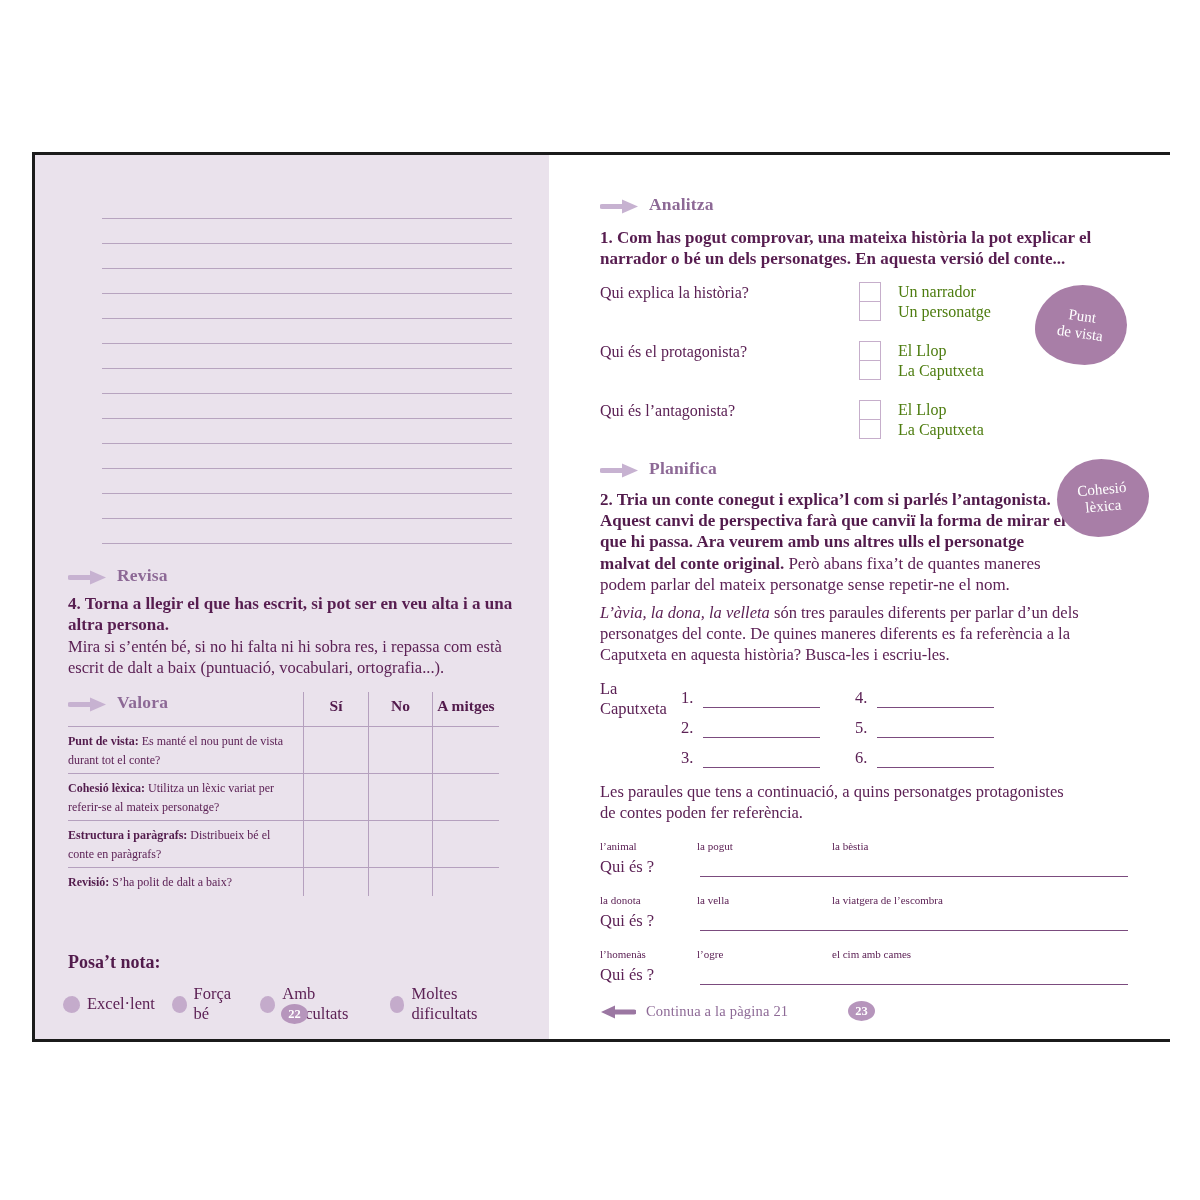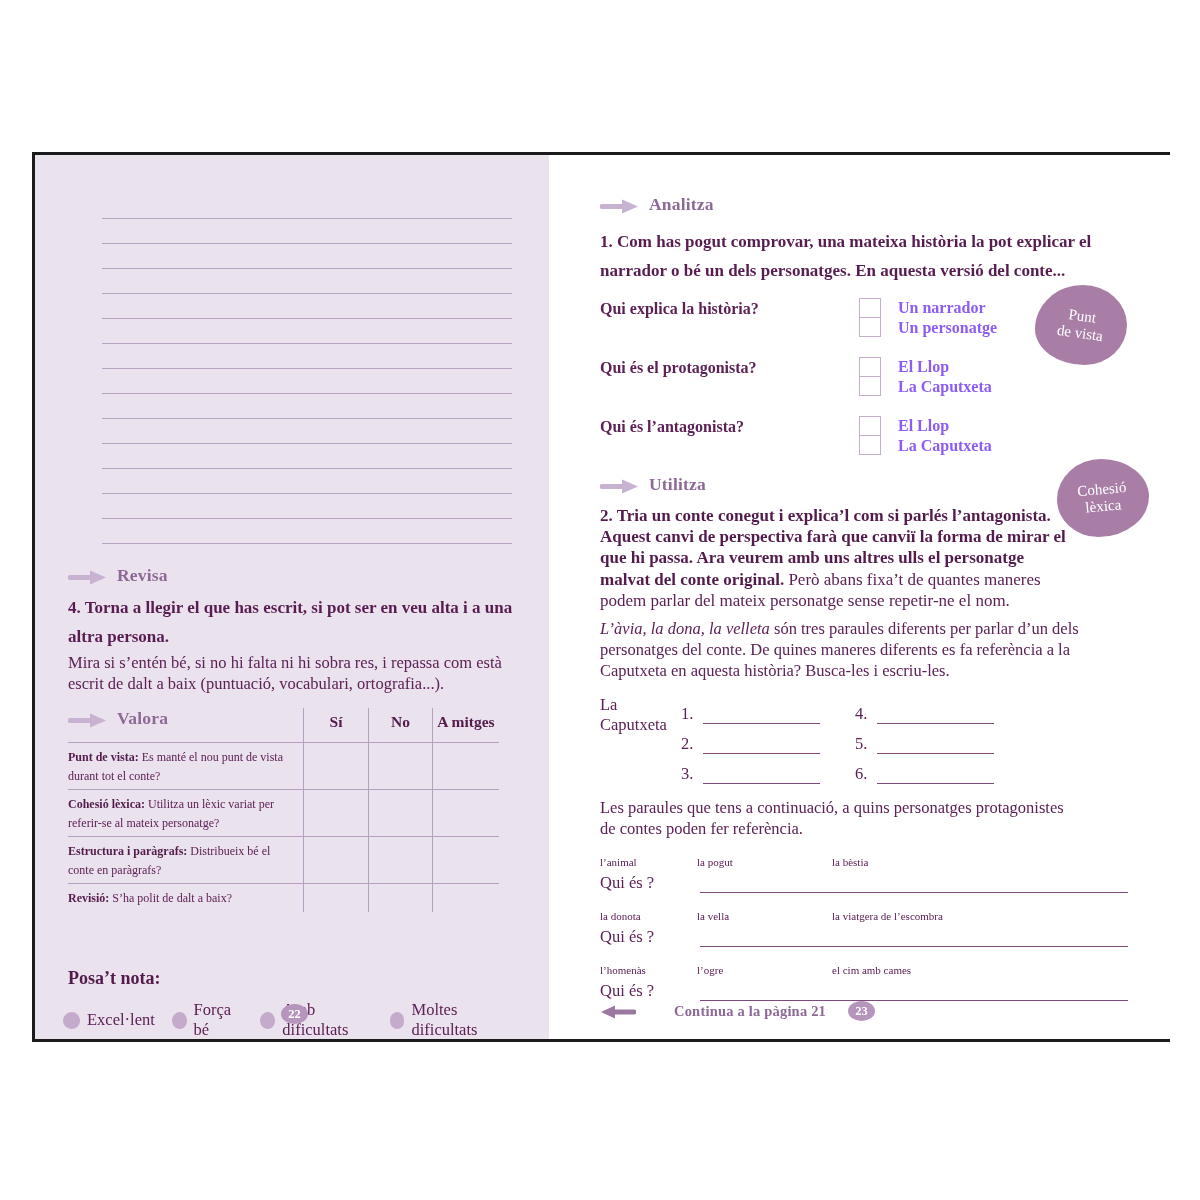--- a/index.html
+++ b/index.html
@@ -12,21 +12,21 @@
     position:absolute;left:32px;top:152px;width:1138px;height:890px;
     border:3px solid #1b1b1b;box-sizing:border-box;display:flex;background:#fff;
   }
   .page{position:relative;box-sizing:border-box;height:100%;}
   .page.left{width:514px;background:#eae2ec;padding:0 36px 0 33px;}
   .page.right{flex:1;background:#ffffff;padding:0 0 0 51px;}
 
   
   .sec-heading{display:flex;align-items:flex-end;gap:9px;height:20px;}
   .sec-heading .ht{font-size:17.5px;font-weight:bold;color:#8d6996;letter-spacing:.2px;}
-  .bold-para{margin:0;font-size:17px;font-weight:bold;color:#571d50;line-height:29px;}
+  .bold-para{margin:0;font-size:17px;font-weight:bold;color:#571d50;line-height:21px;}
   .body-para{margin:0;font-size:16.5px;color:#5c2155;line-height:21px;}
   b.inkb{color:#521b4c;}
   .arrow-ic{flex:0 0 auto;}
 
   
   .wlines{margin:39px 0 0 34px;width:410px;}
   .wline{height:24px;border-bottom:1px solid #b7a4bf;}
   .revisa-h{margin:22px 0 0 0;}
   .revisa-bold{margin:7px 0 0 0;width:446px;}
   .revisa-body{margin:1px 0 0 0;width:446px;}
@@ -47,27 +47,27 @@
   .nota-heading{margin:0;font-size:18px;font-weight:bold;color:#521b4c;}
   .nota-row{margin:11px 0 0 -5px;display:flex;align-items:center;gap:17px;}
   .nota-opt{display:flex;align-items:center;gap:7px;}
   .nota-circle{width:17px;height:17px;border-radius:55% 45% 50% 50%/50% 55% 45% 50%;background:#c4abcb;}
   .nota-label{font-size:16.5px;color:#5c2155;}
 
   
   .analitza-h{margin:40px 0 0 0;}
   .intro1{margin:12px 0 0 0;width:492px;}
   .qa{margin:13px 0 0 0;}
-  .q-row{display:flex;align-items:flex-start;margin-bottom:19px;font-weight:bold;}
+  .q-row{display:flex;align-items:flex-start;margin-bottom:19px;}
   .q-text{width:259px;font-size:16px;color:#5c2155;padding-top:2px;}
   .cb-pair{width:22px;}
   .cb{width:22px;height:20px;border:1.5px solid #c6aecb;background:#fff;box-sizing:border-box;}
   .cb + .cb{margin-top:-1.5px;}
   .cb-labels{margin-left:17px;}
-  .cb-label{height:20px;line-height:20px;font-size:16px;color:#8b5cf6;}
+  .cb-label{height:20px;line-height:20px;font-size:16px;color:#4d7c0f;}
 
   .planifica-h{margin:5px 0 0 0;}
   .para2{margin:10px 0 0 0;width:474px;font-size:17px;line-height:21.2px;color:#5c2155;}
   .para3{margin:7px 0 0 0;width:500px;font-size:16.5px;line-height:21px;color:#5c2155;}
   .para3 i{font-size:16.5px;}
 
   .capx{margin:13px 0 0 0;display:flex;}
   .capx-label{width:81px;font-size:16.5px;color:#5c2155;padding-top:1px;}
   .num-grid{flex:0 0 auto;}
   .num-row{display:flex;align-items:flex-end;height:30px;}
@@ -80,21 +80,21 @@
   .word-row{margin:17px 0 0 0;width:580px;}
   .words{display:flex;font-size:11px;color:#5c2155;}
   .w1{width:97px;}
   .w2{width:135px;}
   .prompt-row{display:flex;align-items:flex-end;margin-top:2px;height:23px;}
   .prompt{width:100px;font-size:16.5px;color:#5c2155;}
   .ans-line{flex:0 0 auto;width:428px;border-bottom:1.5px solid #7b4b7e;height:18px;}
 
   .r-footer{position:absolute;left:51px;top:1000px;left:51px;display:flex;align-items:center;gap:10px;}
   .r-footer{top:848px;}
-  .cont-text{font-size:14.5px;font-weight:bold;color:#8d6996;letter-spacing:.2px;margin-left:28px;}
+  .cont-text{font-size:14.5px;font-weight:normal;color:#8d6996;letter-spacing:.2px;}
 
   .badge{position:absolute;width:27px;height:20px;border-radius:50%;background:#b695bc;
     color:#fff;font-size:12.5px;font-weight:bold;text-align:center;line-height:20px;}
   .badge-left{left:246px;top:849px;}
   .badge-right{left:299px;top:846px;}
 
   .blob{position:absolute;display:flex;flex-direction:column;align-items:center;justify-content:center;
     color:#fff;font-size:15px;line-height:17px;text-align:center;}
   .blob .blob-bg{position:absolute;inset:0;background:#a87ea7;
     border-radius:52% 48% 46% 54%/55% 50% 50% 45%;}
@@ -262,21 +262,21 @@
           <div class="cb-label">La Caputxeta</div>
         </div>
       </div>
     </div>
 
     <div class="sec-heading planifica-h">
       <svg class="arrow-ic" width="40" height="17" viewBox="0 0 40 17">
         <path d="M2 8.5 H25" stroke="#c7b2d1" stroke-width="5" stroke-linecap="round" fill="none"></path>
         <path d="M22 1.5 L38 8.5 L22 15.5 Z" fill="#c7b2d1"></path>
       </svg>
-      <span class="ht">Utilitza</span>
+      <span class="ht">Planifica</span>
     </div>
 
     <p class="para2"><b class="inkb">2. Tria un conte conegut i explica’l com si parlés l’antagonista. Aquest canvi de perspectiva farà que canviï la forma de mirar el que hi passa. Ara veurem amb uns altres ulls el personatge malvat del conte original.</b> <span>Però abans fixa’t de quantes maneres podem parlar del mateix personatge sense repetir-ne el nom.</span></p>
 
     <p class="para3"><i>L’àvia, la dona, la velleta</i> <span>són tres paraules diferents per parlar d’un dels personatges del conte.  De quines maneres diferents es fa referència a la Caputxeta en aquesta història? Busca-les i escriu-les.</span></p>
 
     <div class="capx">
       <div class="capx-label">La Caputxeta</div>
       <div class="num-grid">
         <div class="num-row">

